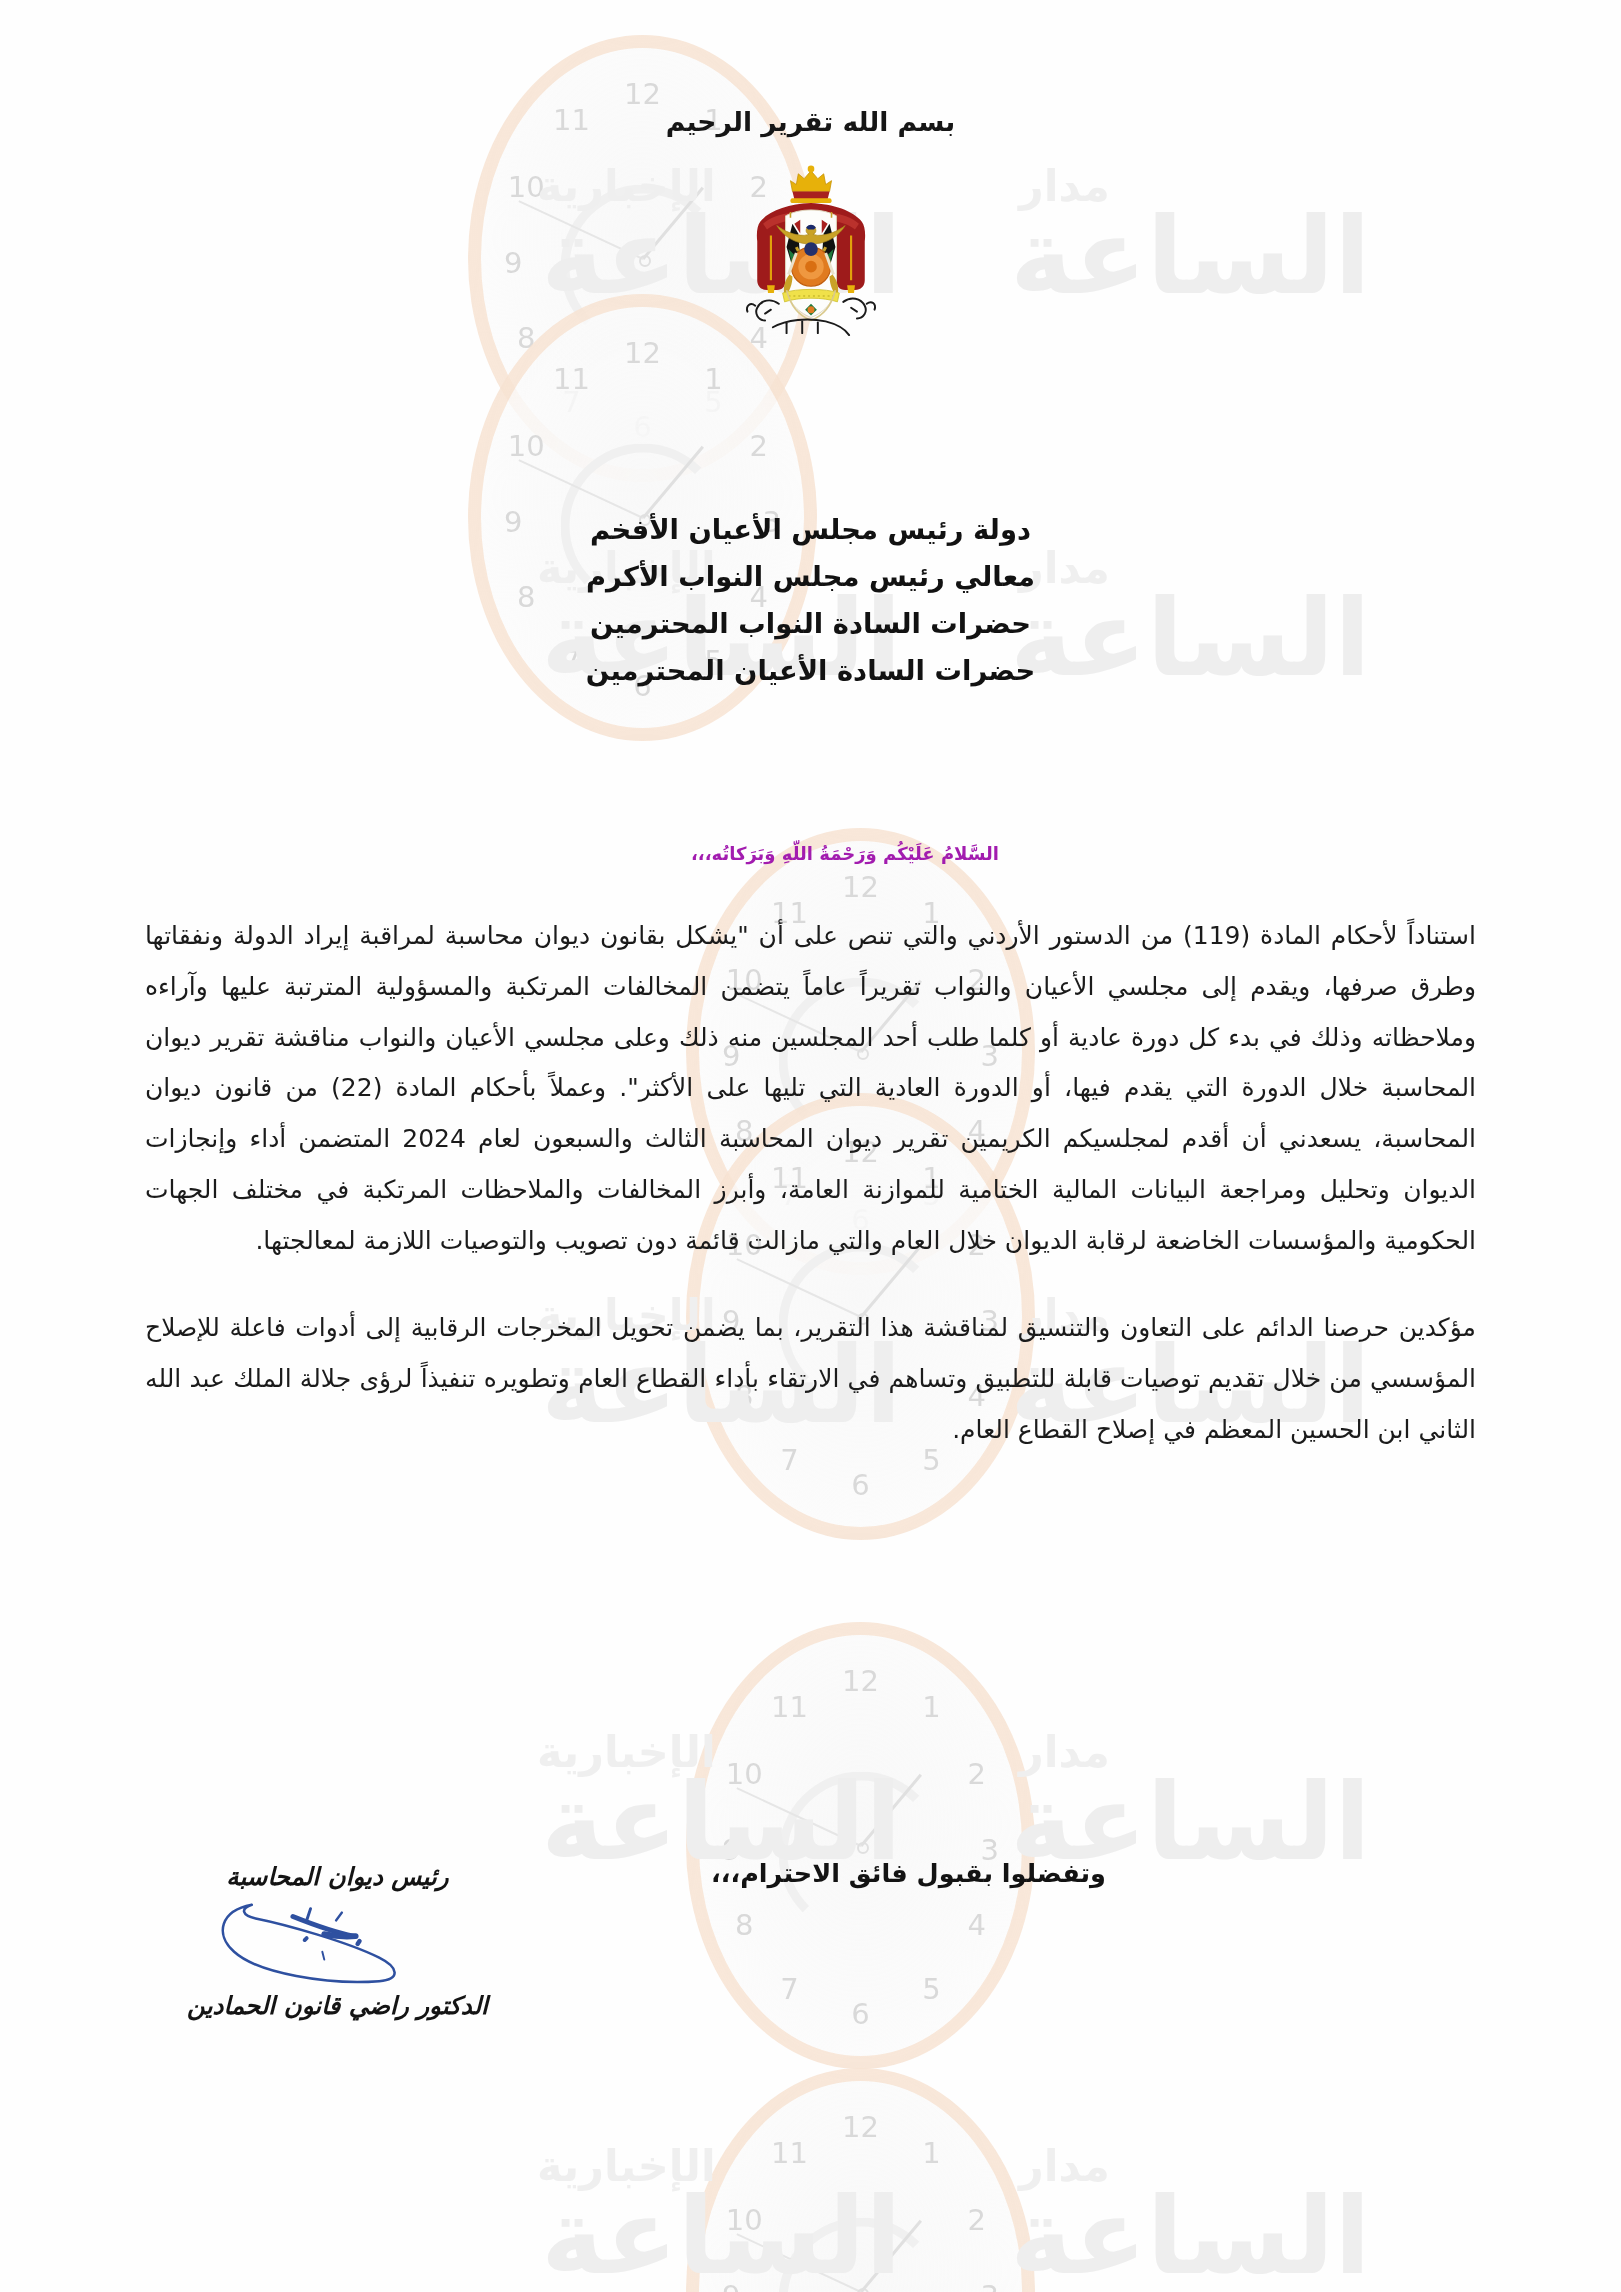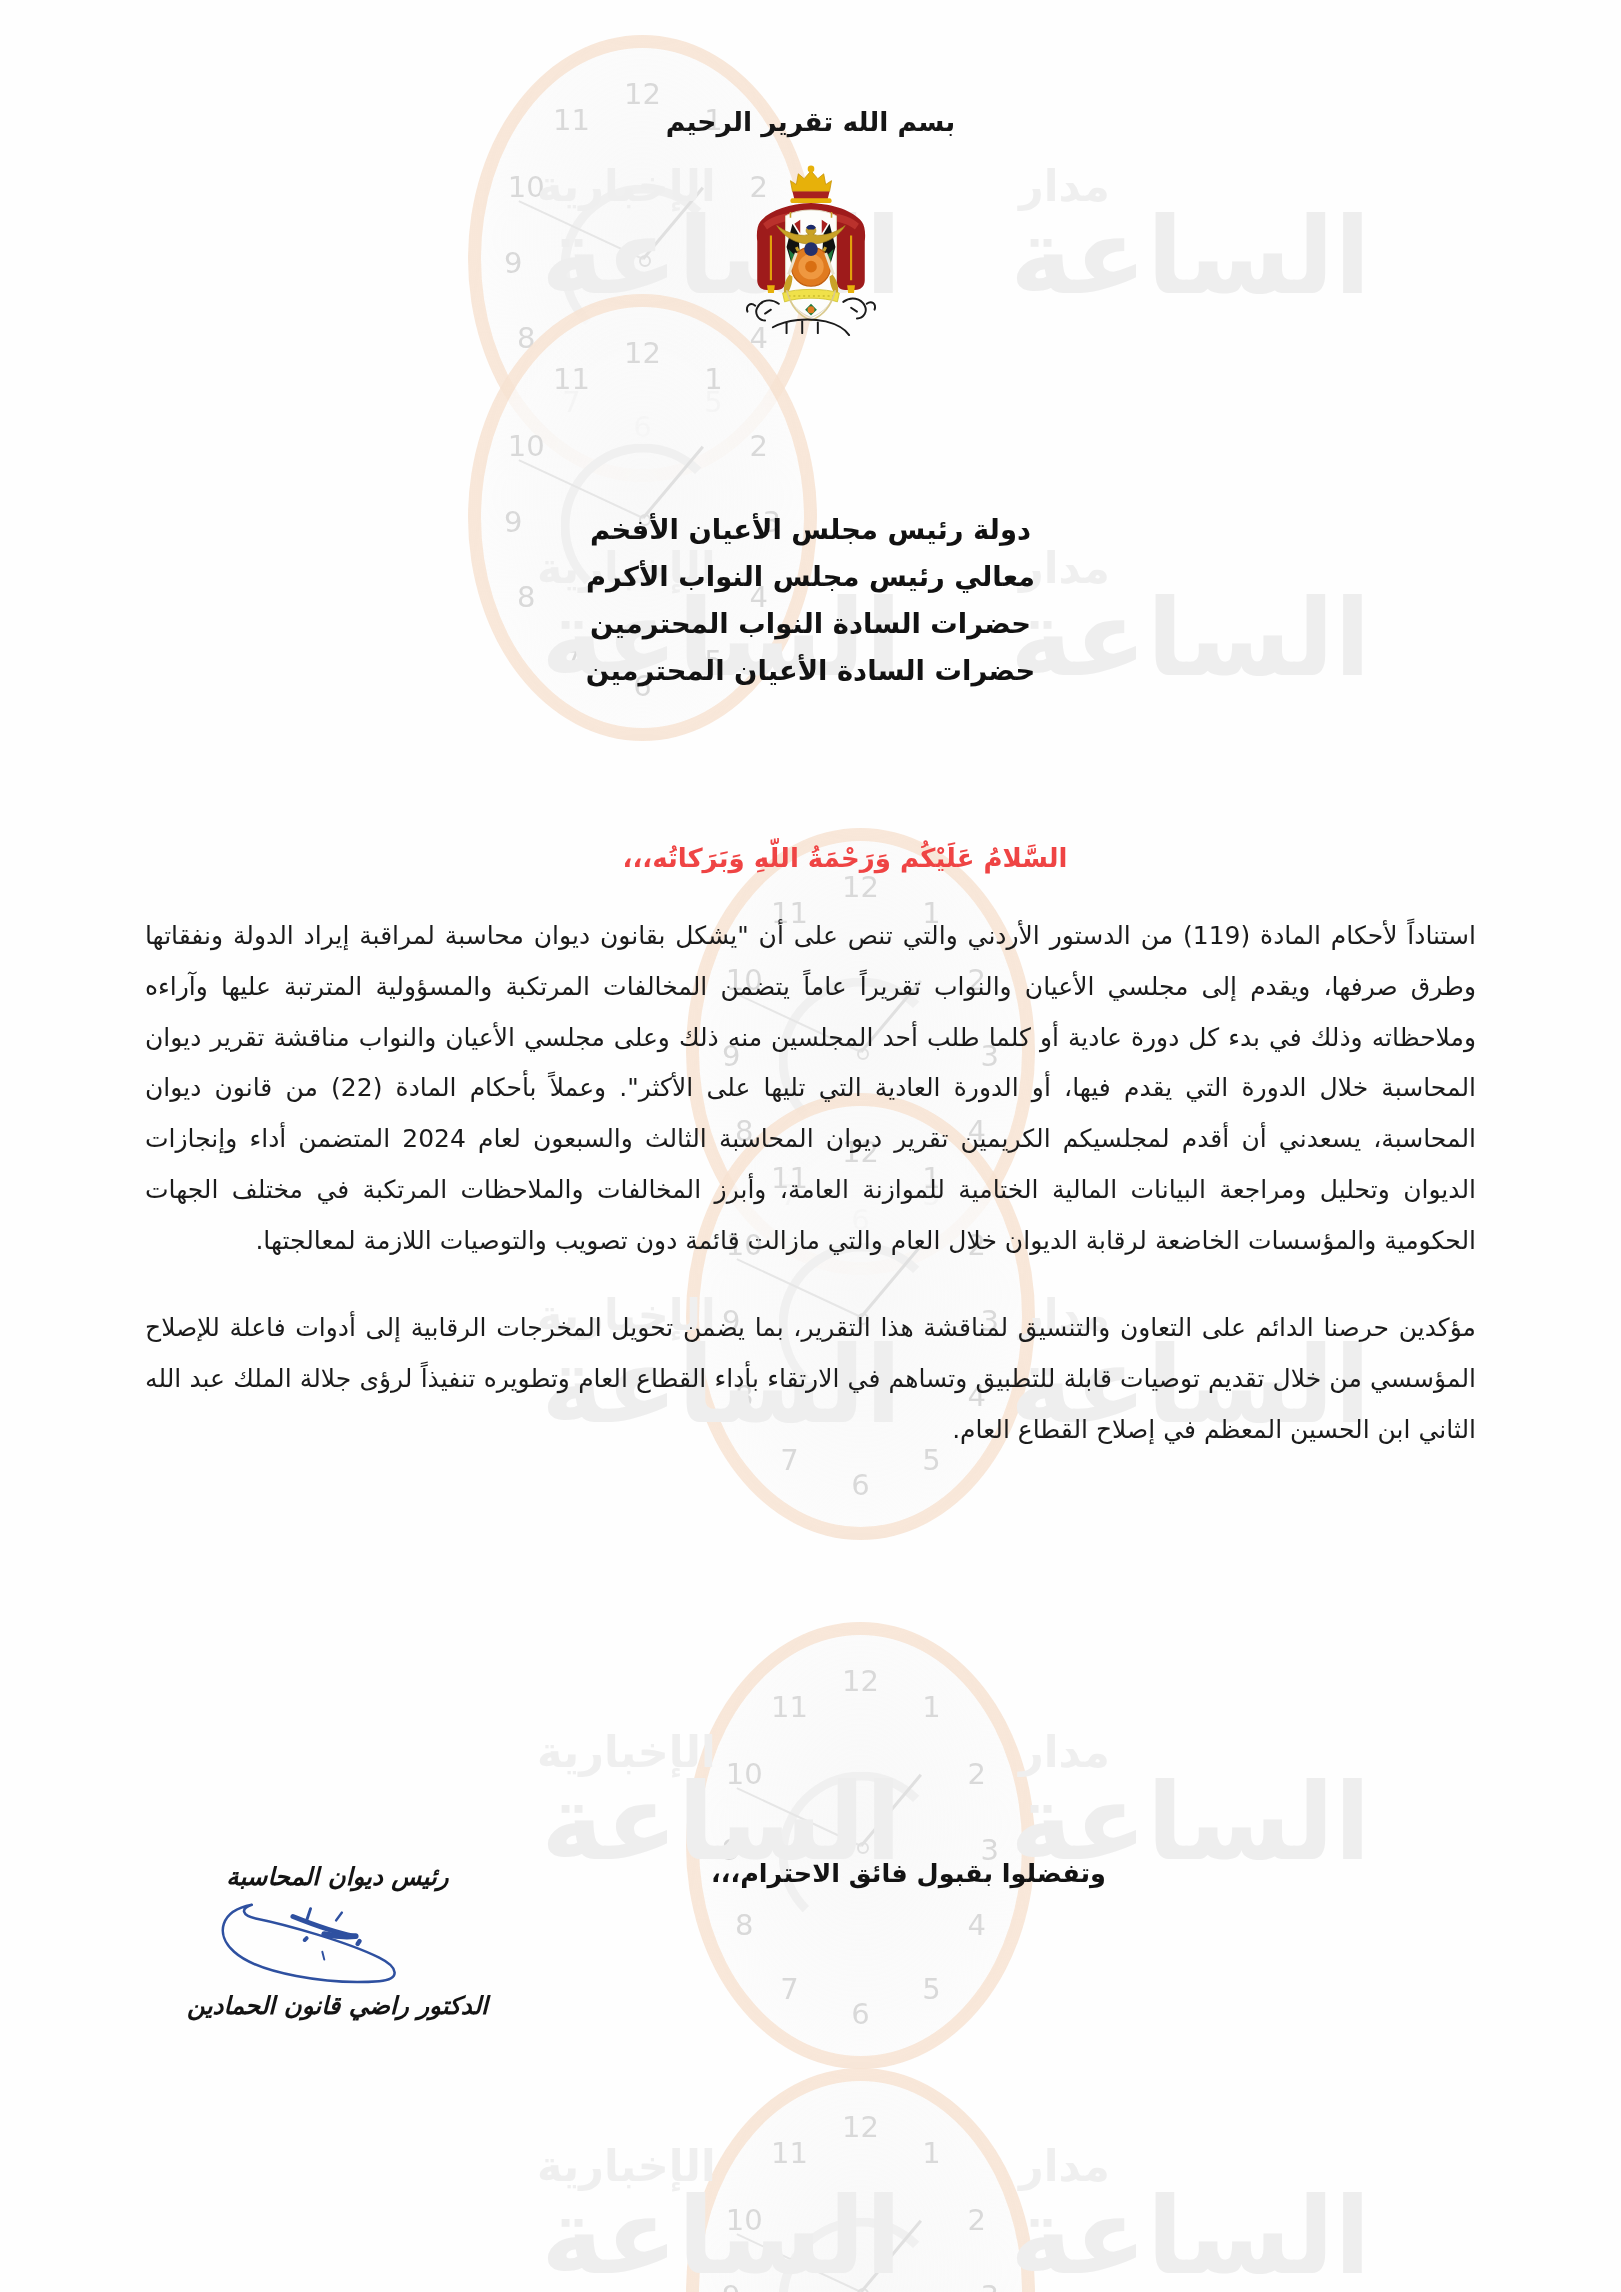--- a/index.html
+++ b/index.html
@@ -57,21 +57,21 @@
   .emblem svg{display:block;width:100%;height:100%;}
 
   .addressees{
     position:absolute;top:506px;left:0;right:0;text-align:center;
     font-size:27.4px;font-weight:700;color:#121212;line-height:1.72;
   }
   .addressees div{margin:0;}
 
   .salaam{
     position:absolute;top:843px;left:0;right:0;text-align:center;
-    font-size:26px;font-weight:700;color:#ef4444;
+    font-size:18px;font-weight:700;color:#a21caf;
     padding-left:69px;
   }
 
   .body{
     position:absolute;top:911px;right:145px;left:145px;
   }
   .para{
     font-size:25px;line-height:2.03;color:#1b1b1b;
     text-align:justify;text-align-last:right;
     margin:0 0 37px 0;font-weight:400;

